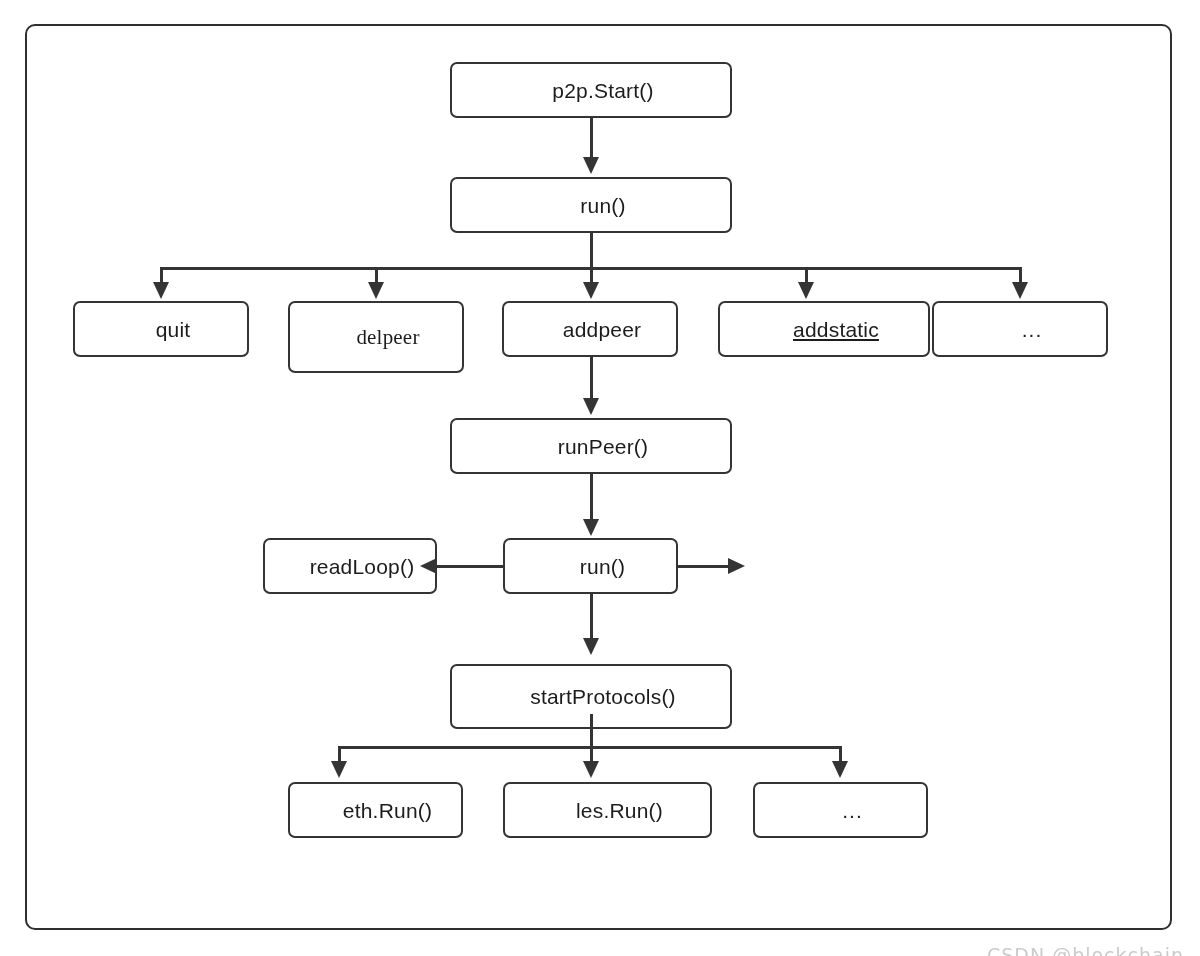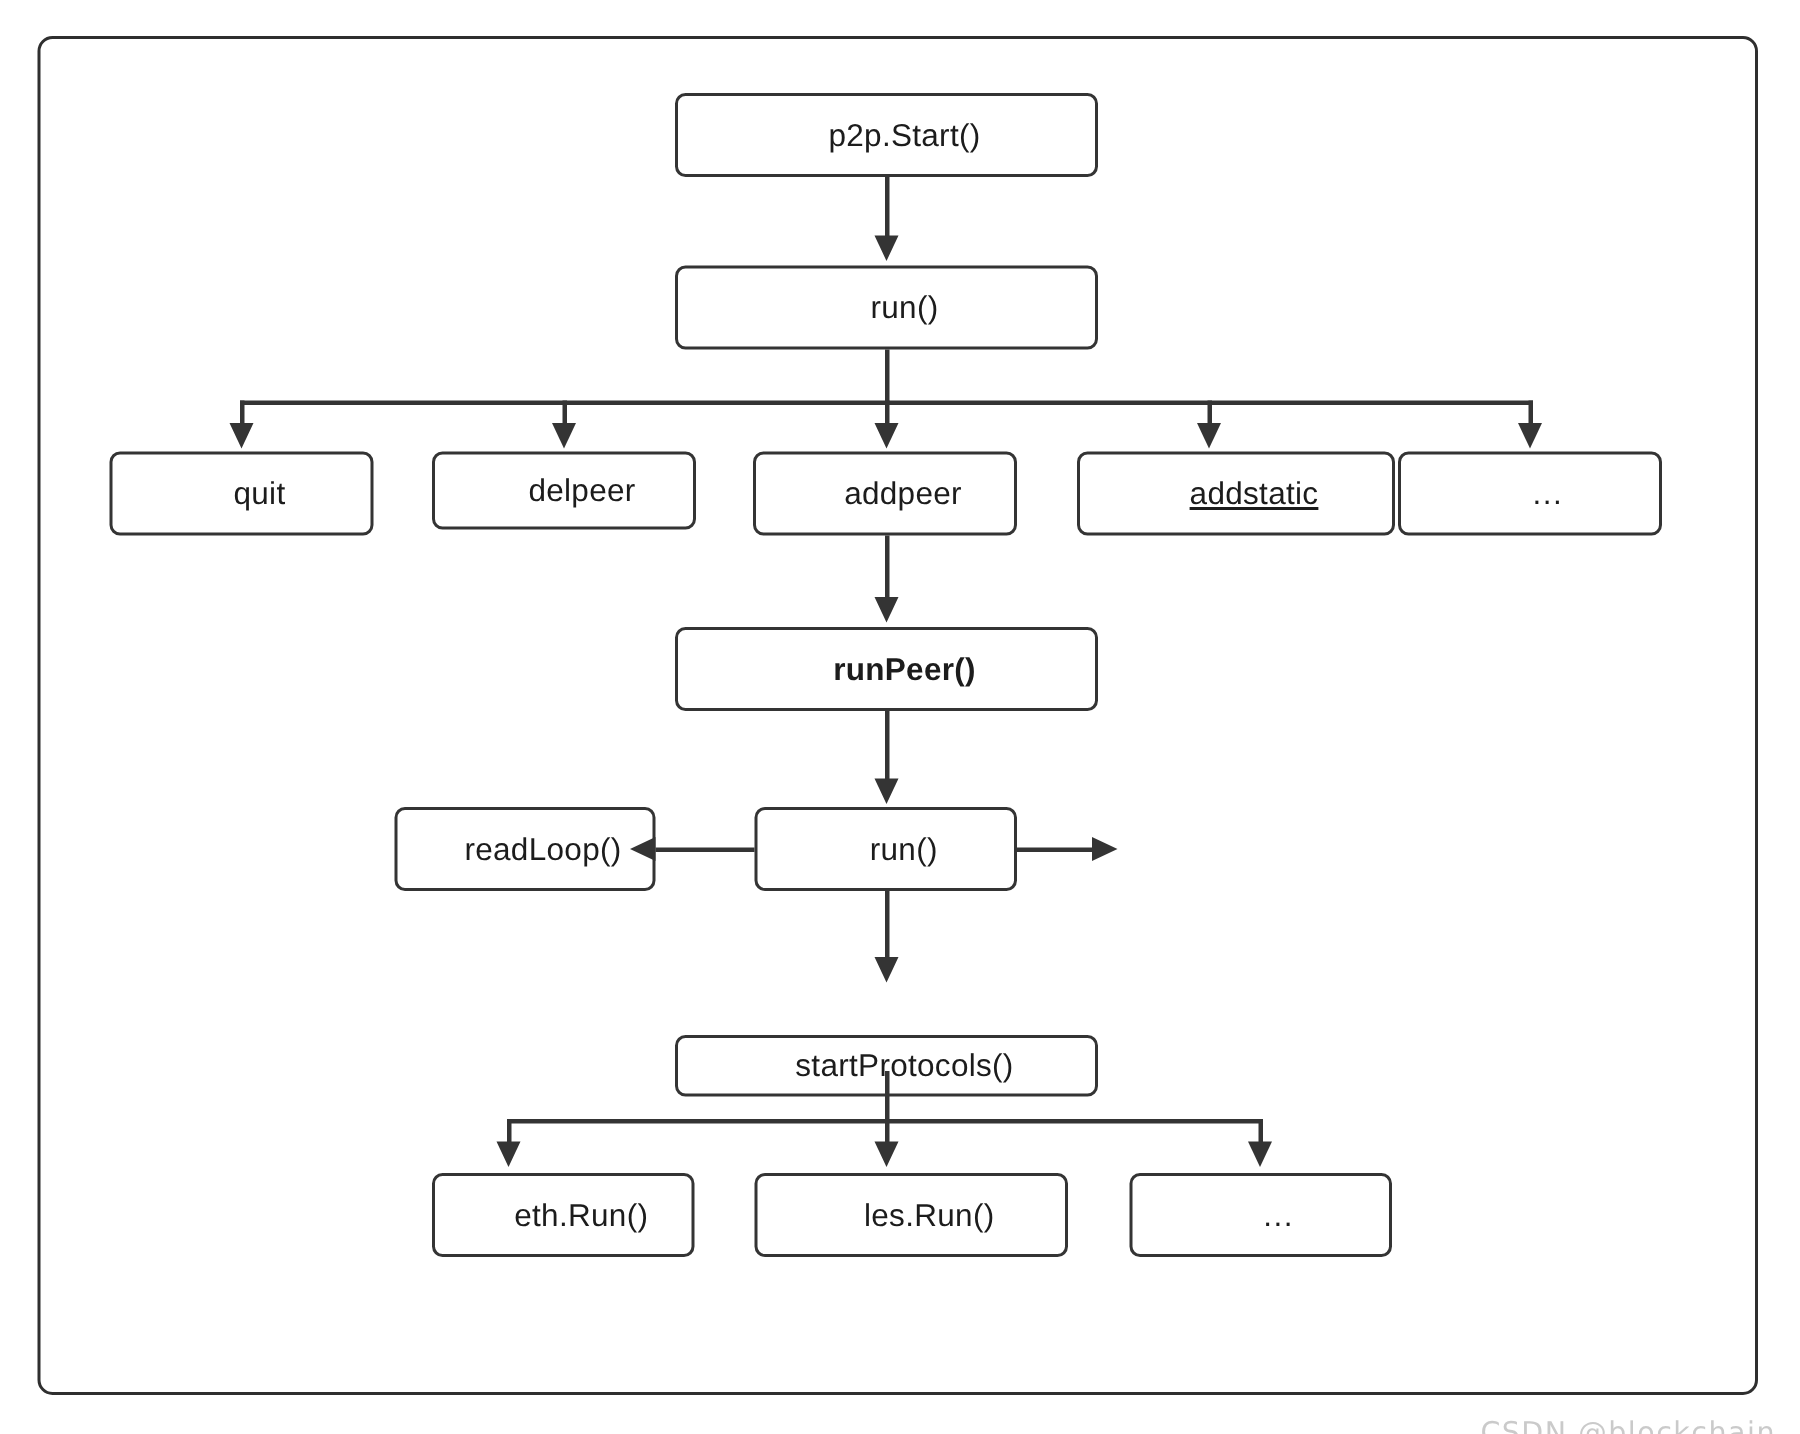--- a/index.html
+++ b/index.html
@@ -124,46 +124,46 @@
   <div class="vline" style="left:589.5px; top:267px; height:18px;"></div>
   <div class="arrow-down" style="left:582.5px; top:282px;"></div>
 
   <div class="vline" style="left:805px; top:267px; height:18px;"></div>
   <div class="arrow-down" style="left:798px; top:282px;"></div>
 
   <div class="vline" style="left:1019px; top:267px; height:18px;"></div>
   <div class="arrow-down" style="left:1012px; top:282px;"></div>
 
   <div class="node" style="left:73px; top:301px; width:176px; height:56px;">quit</div>
-  <div class="node" style="left:288px; top:301px; width:176px; height:52px;">delpeer</div>
+  <div class="node" style="left:288px; top:301px; width:176px; height:72px;font-family:Liberation Serif, serif;">delpeer</div>
   <div class="node" style="left:502px; top:301px; width:176px; height:56px;">addpeer</div>
   <div class="node" style="left:718px; top:301px; width:212px; height:56px;text-decoration:underline;">addstatic</div>
   <div class="node ellipsis" style="left:932px; top:301px; width:176px; height:56px;">...</div>
 
   <div class="vline" style="left:589.5px; top:357px; height:43px;"></div>
   <div class="arrow-down" style="left:582.5px; top:398px;"></div>
 
-  <div class="node" style="left:450px; top:418px; width:282px; height:56px;font-weight:bold;">runPeer()</div>
+  <div class="node" style="left:450px; top:418px; width:282px; height:56px;">runPeer()</div>
 
   <div class="vline" style="left:589.5px; top:474px; height:47px;"></div>
   <div class="arrow-down" style="left:582.5px; top:519px;"></div>
 
   <div class="node" style="left:246px; top:538px; width:174px; height:56px;margin-left:17px;">readLoop()</div>
   <div class="node" style="left:503px; top:538px; width:175px; height:56px;">run()</div>
 
   <div class="hline" style="left:437px; top:564.5px; width:66px;"></div>
   <div class="arrow-left" style="left:420px; top:557.5px;"></div>
 
   <div class="hline" style="left:678px; top:564.5px; width:50px;"></div>
   <div class="arrow-right" style="left:728px; top:557.5px;"></div>
 
   <div class="vline" style="left:589.5px; top:594px; height:46px;"></div>
   <div class="arrow-down" style="left:582.5px; top:638px;"></div>
 
-  <div class="node" style="left:450px; top:690px; width:282px; height:41px;text-align:center;">startProtocols()</div>
+  <div class="node" style="left:450px; top:664px; width:282px; height:65px;text-align:center;">startProtocols()</div>
 
   <div class="vline" style="left:589.5px; top:714px; height:34px;"></div>
   <div class="hline" style="left:338px; top:746px; width:504px;"></div>
 
   <div class="vline" style="left:338px; top:746px; height:18px;"></div>
   <div class="arrow-down" style="left:331px; top:761px;"></div>
 
   <div class="vline" style="left:589.5px; top:746px; height:18px;"></div>
   <div class="arrow-down" style="left:582.5px; top:761px;"></div>
 

